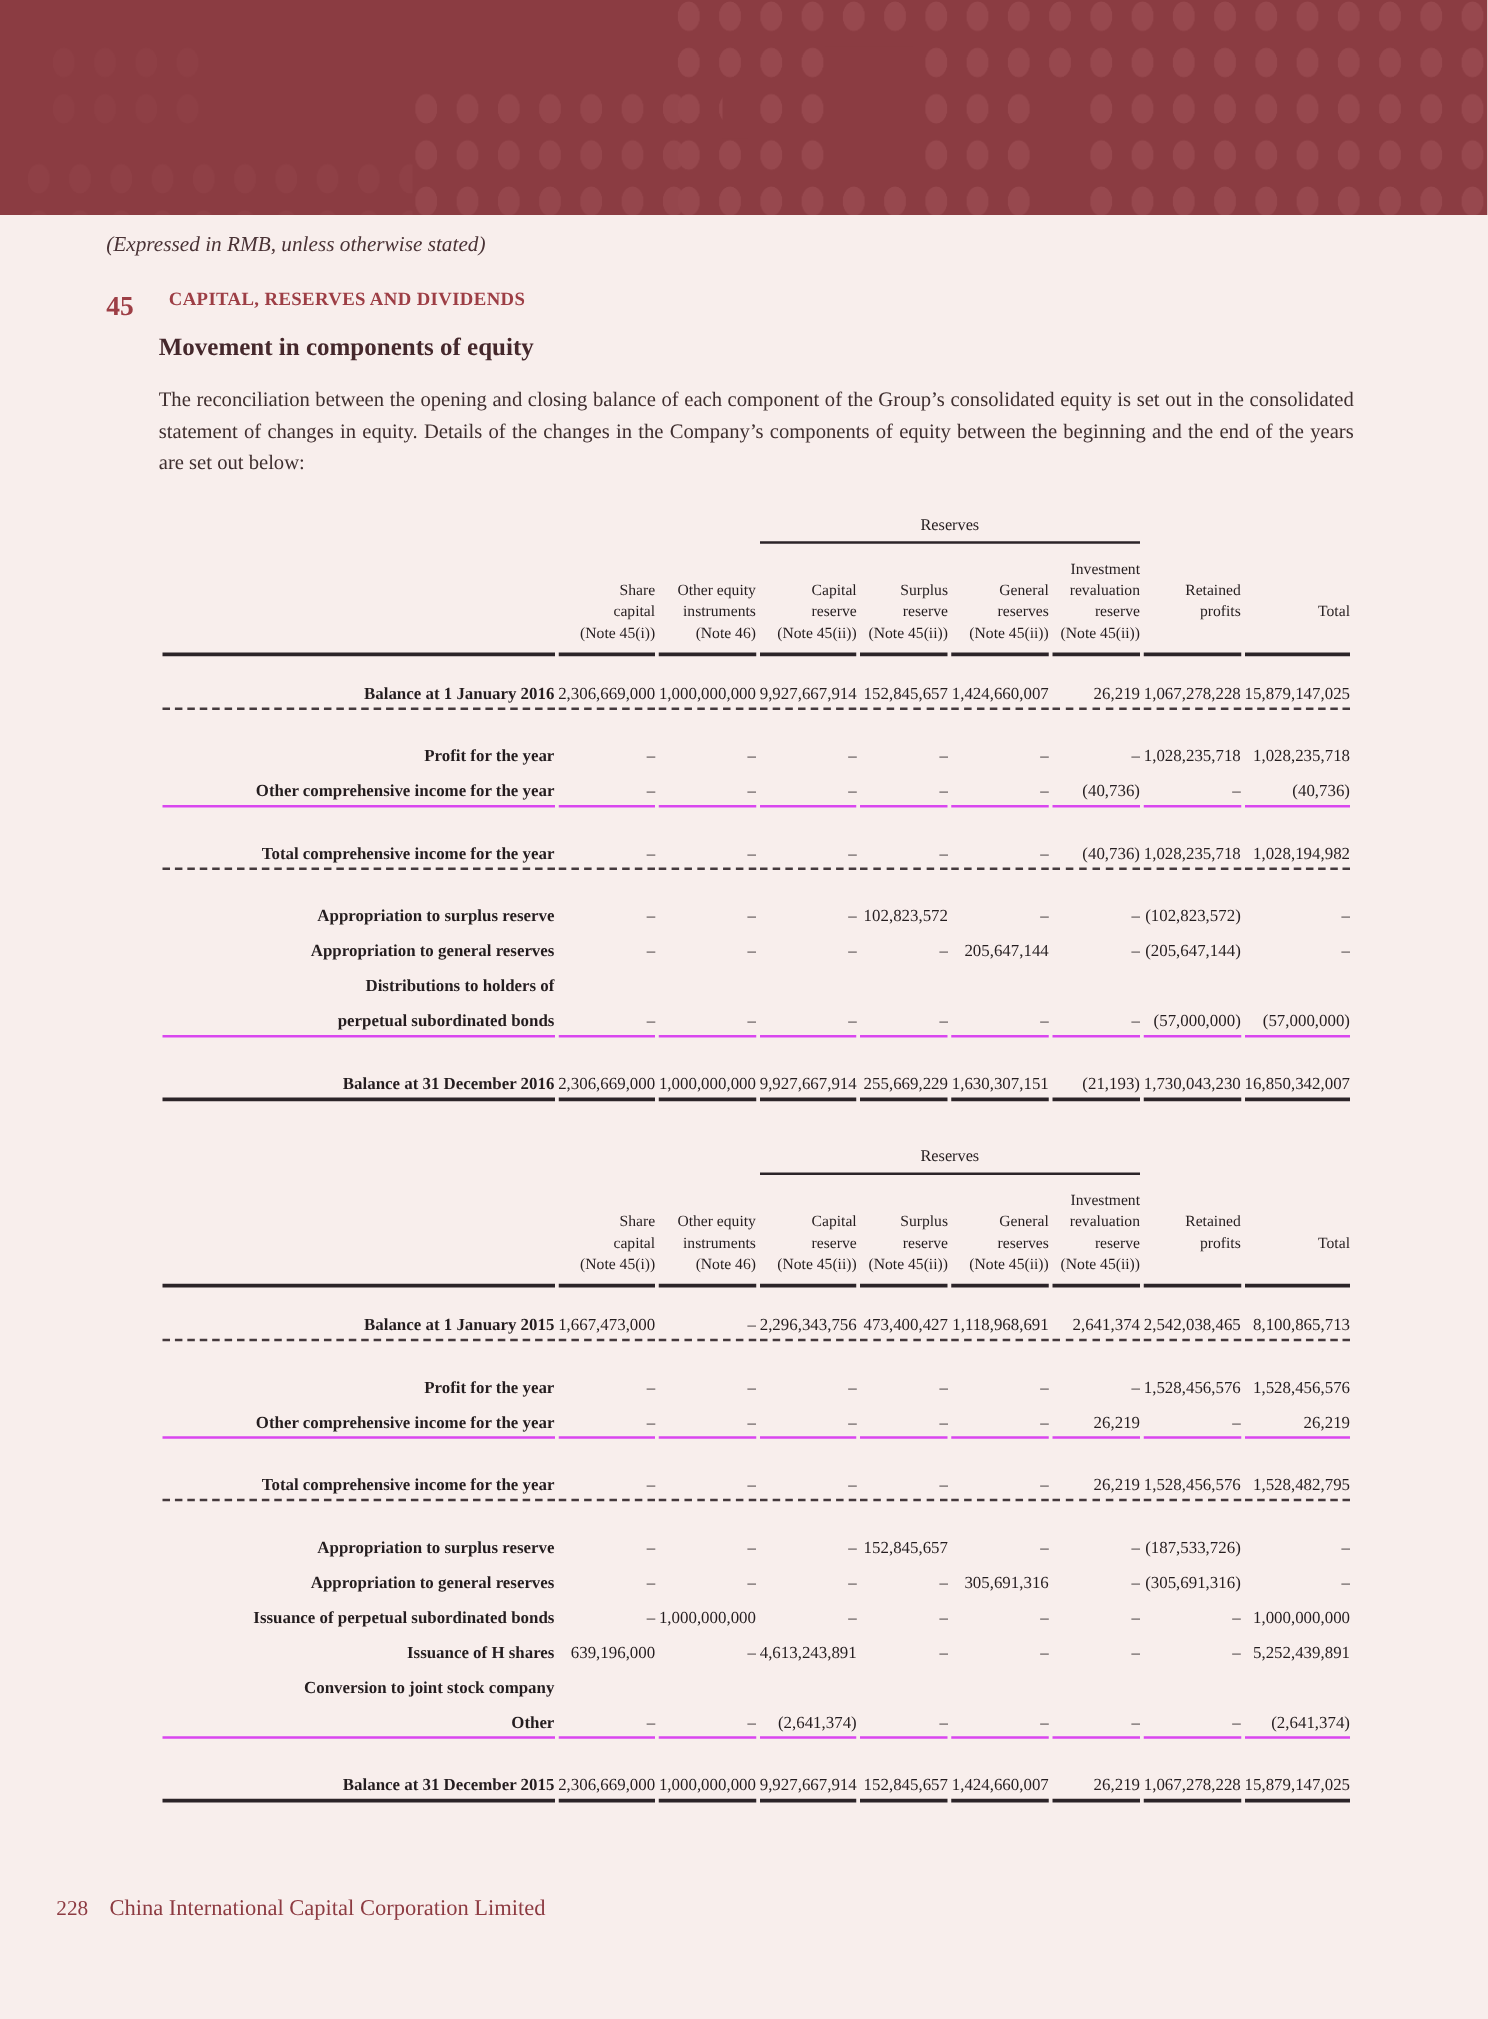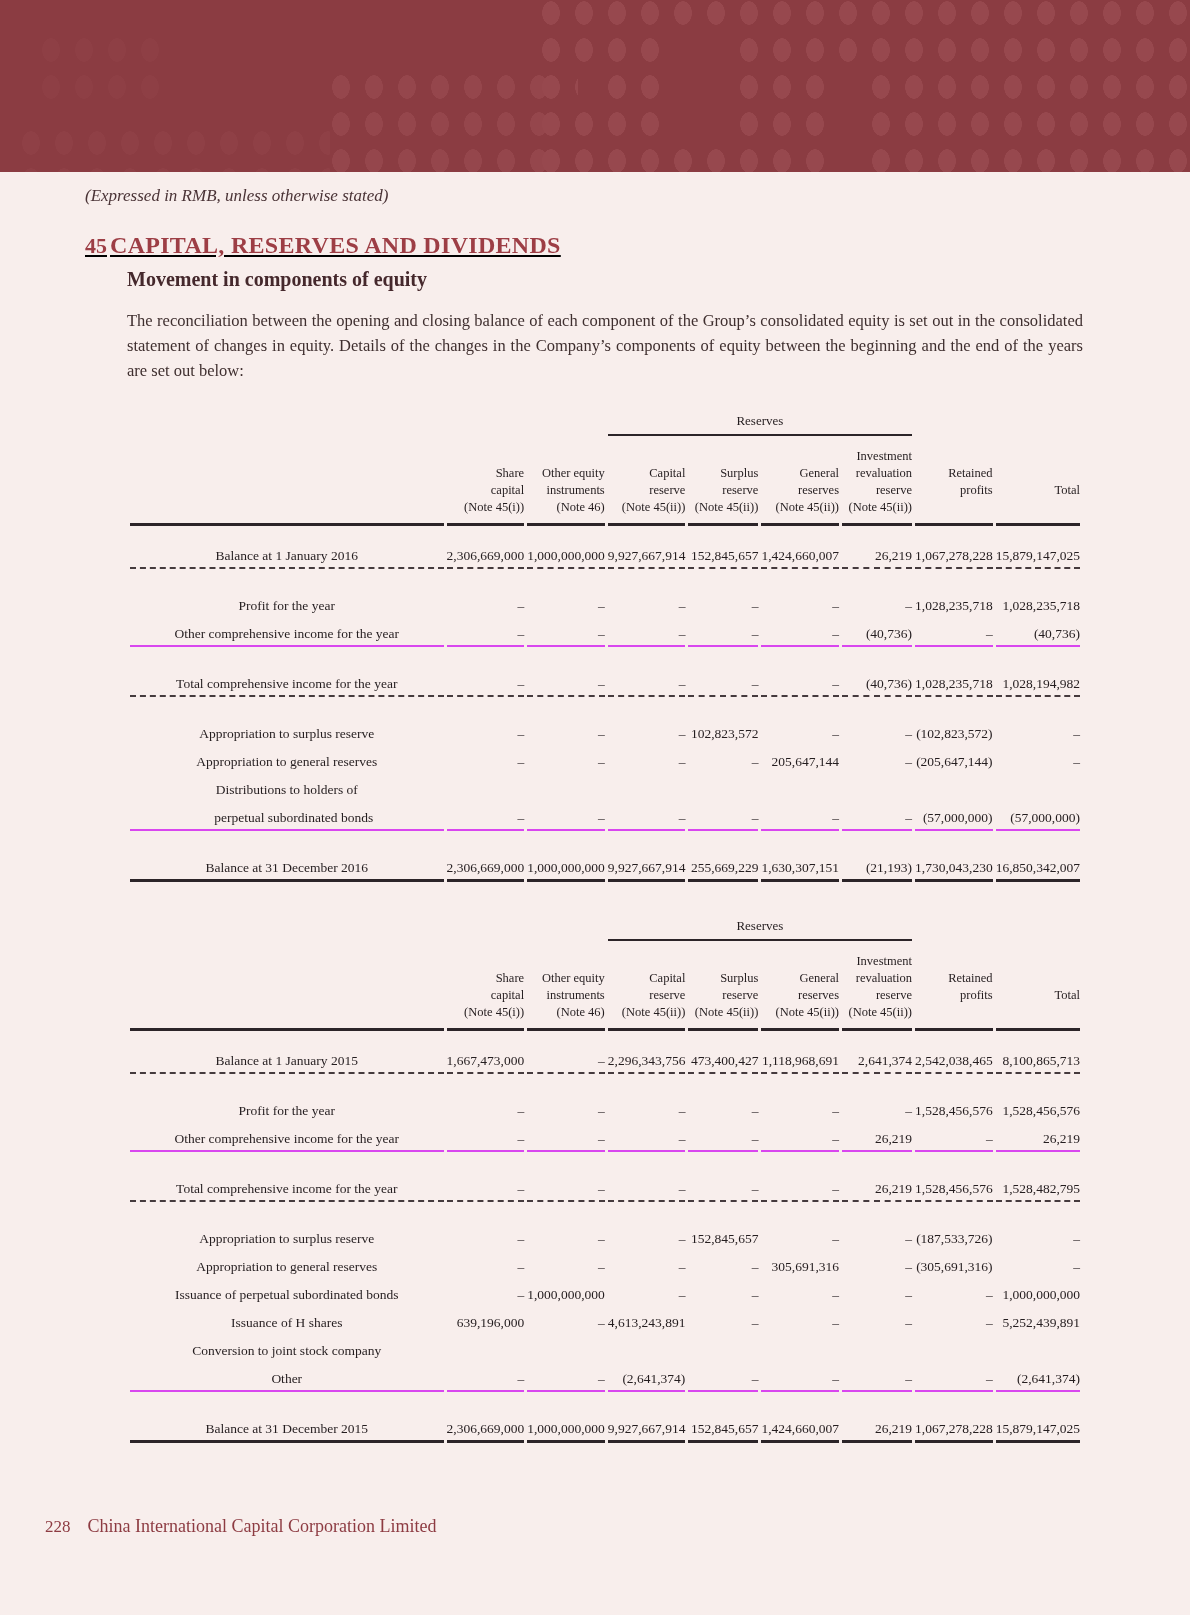--- a/index.html
+++ b/index.html
@@ -23,34 +23,34 @@
   .dots.d{left:40px;top:37px;width:125px;height:74px;opacity:.22;}
   .hole{position:absolute;background:var(--banner);}
   .hole.h1{left:660px;top:37px;width:70px;height:111px;}
   .hole.h2{left:830px;top:74px;width:32px;height:98px;}
   .hole.h3{left:578px;top:74px;width:20px;height:37px;}
   .banner h1{position:absolute;left:85px;bottom:10px;margin:0;color:#fffdf9;
              font-size:41px;font-weight:bold;letter-spacing:.5px;}
 
   
   .subtitle{margin:14px 0 0 85px;font-style:italic;font-size:17px;color:#4a3336;}
-  .section-row{display:flex;align-items:flex-end;gap:3px;margin:26px 0 0 85px;text-decoration:underline;}
+  .section-row{display:flex;align-items:flex-start;gap:28px;margin:26px 0 0 85px;}
   .sec-num{font-size:22px;font-weight:bold;color:var(--accent);}
-  .sec-title{margin:0;font-size:24px;font-weight:bold;color:var(--accent);letter-spacing:.3px;}
+  .sec-title{margin:0;font-size:15px;font-weight:bold;color:var(--accent);letter-spacing:.3px;}
   .subsec{margin:9px 0 0 127px;font-size:20px;font-weight:bold;color:var(--dark_heading);}
   .intro{margin:18px 0 0 127px;width:956px;font-size:16.5px;line-height:1.5;
          text-align:justify;color:var(--body_text);}
 
   
   .tablewrap{margin:30px 0 0 127px;width:956px;}
   .tablewrap.second{margin-top:36px;}
   table.fin{border-collapse:separate;border-spacing:3px 0;width:100%;
             font-size:13.5px;color:var(--table_text);}
   table.fin td{padding:0;vertical-align:bottom;}
-  td.lbl{text-align:center;white-space:nowrap;width:99%;}
+  td.lbl{text-align:right;white-space:nowrap;width:99%;font-weight:bold;}
   td.lbl.indent{padding-left:14px;}
   td.num{text-align:right;white-space:nowrap;padding-left:12px;}
   tr.group td.reserves{text-align:center;font-size:13px;padding-bottom:5px;
                        border-bottom:2px solid var(--rule_dark);}
   tr.cols td{border-bottom:3px solid var(--rule_dark);padding-bottom:7px;padding-top:12px;}
   .hcell{min-width:70px;font-size:12.5px;margin-top:12px;}
   .hl{line-height:17px;min-height:17px;}
   tbody tr.data td{padding-top:9px;padding-bottom:3px;}
   tbody tr.data:first-child td{padding-top:22px;}
   tr.spacer td{height:20px;}

